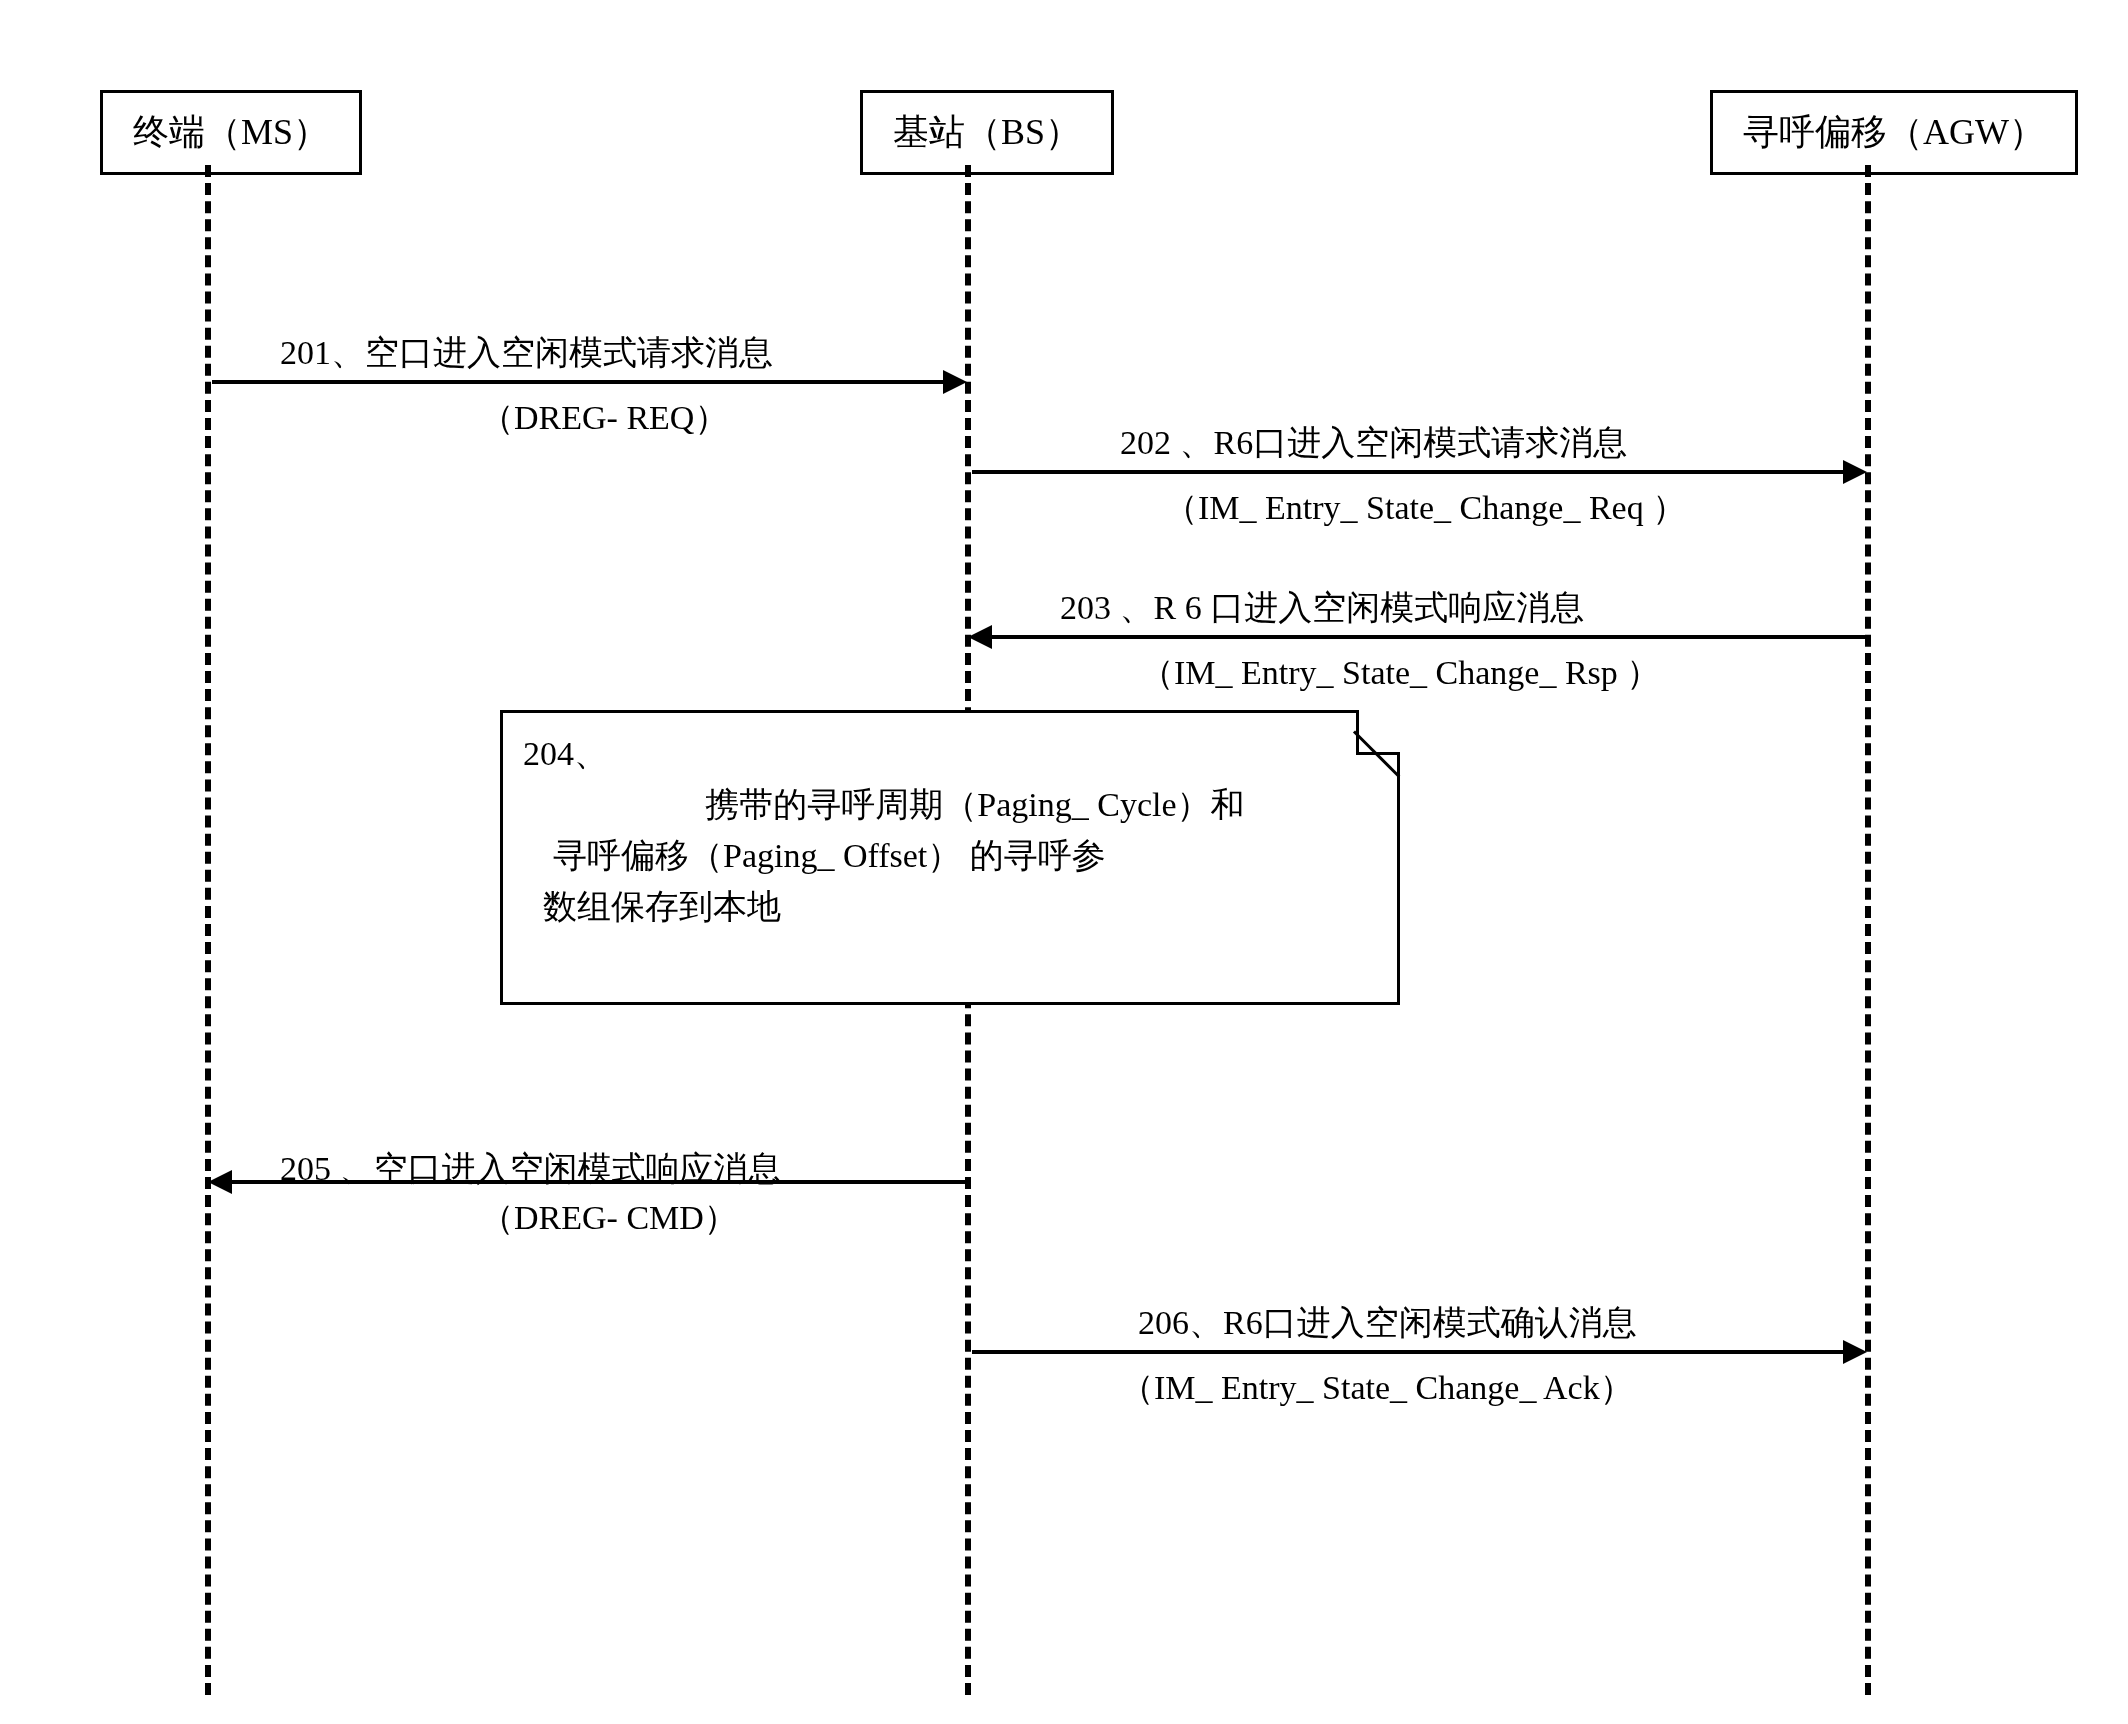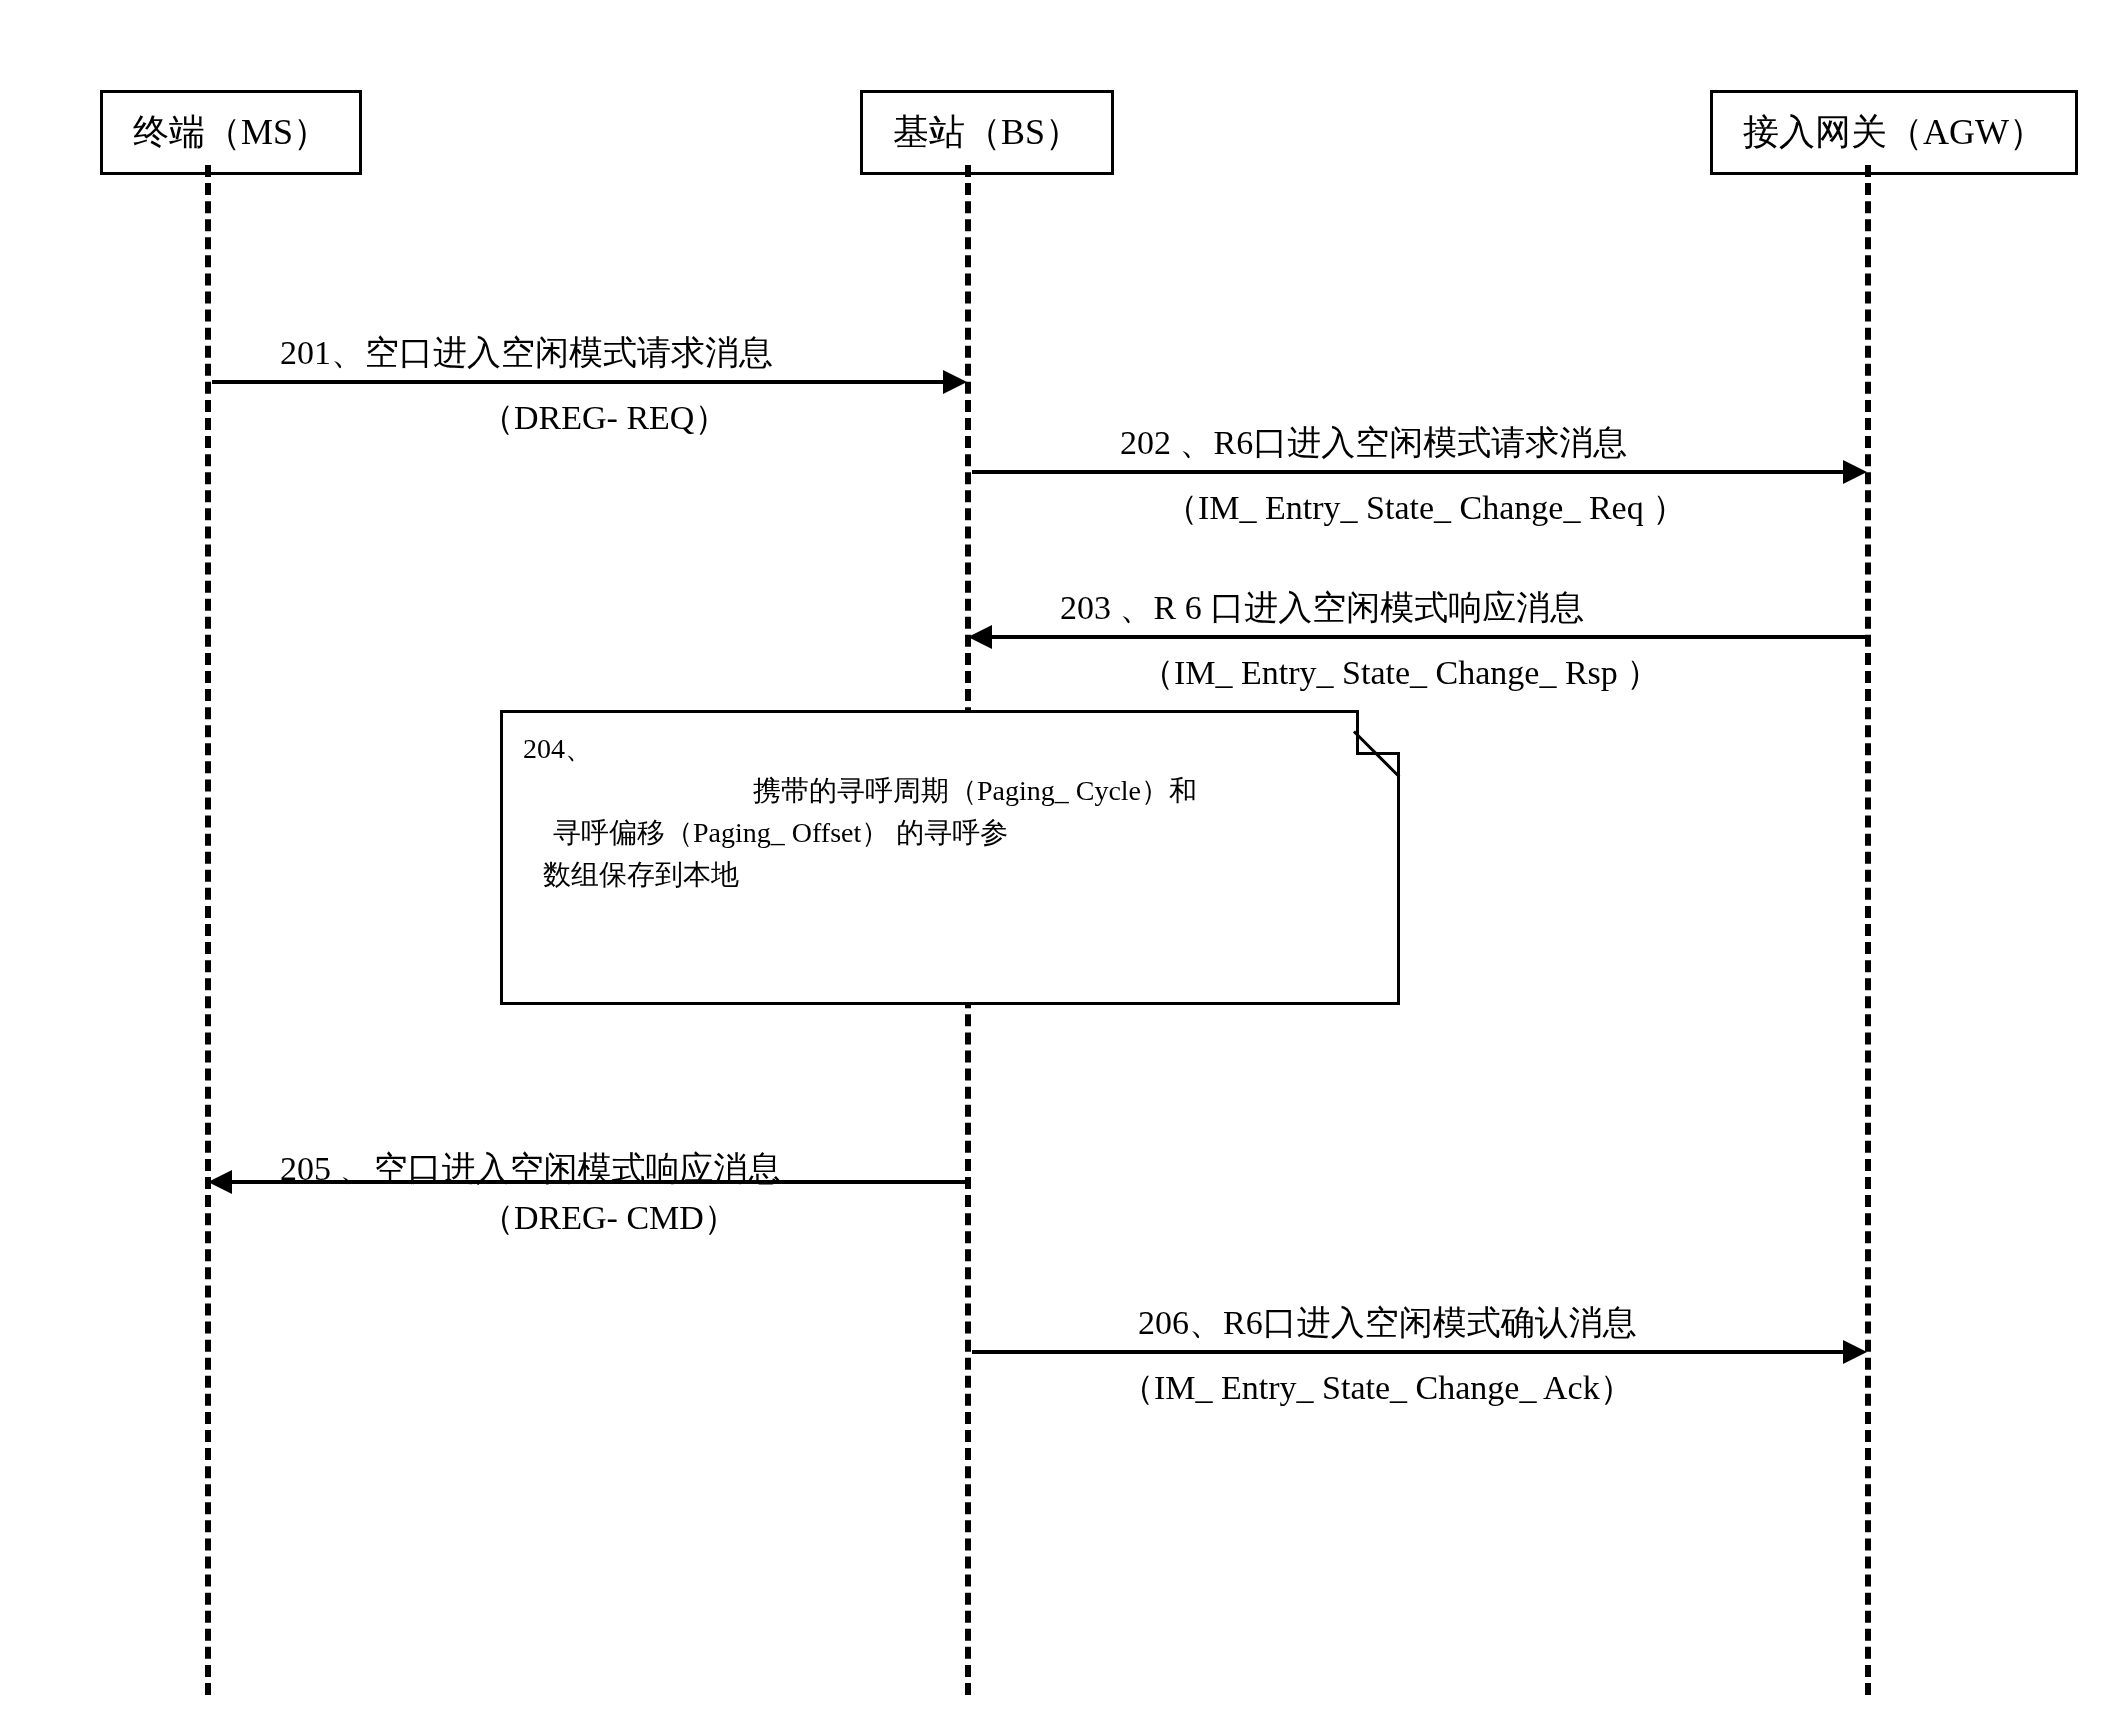--- a/index.html
+++ b/index.html
@@ -61,41 +61,41 @@
       height: 0;
       border-top: 12px solid transparent;
       border-bottom: 12px solid transparent;
       border-right: 24px solid black;
     }
     .note-box {
       position: absolute;
       border: 3px solid black;
       background: white;
       padding: 15px 20px;
-      font-size: 28px;
+      font-size: 34px;
       line-height: 1.5;
     }
     .note-inner-line {
       position: absolute;
       background: black;
     }
   </style>
 </head>
 <body>
 
 <div class="diagram">
 
   <div class="actor-box" style="left: 60px; top: 50px;">
     <span>终端（MS）</span>
   </div>
   <div class="actor-box" style="left: 820px; top: 50px;">
     <span>基站（BS）</span>
   </div>
   <div class="actor-box" style="left: 1670px; top: 50px;">
-    <span>接入网关（AGW）</span>
+    <span>寻呼偏移（AGW）</span>
   </div>
 
   <div class="lifeline" style="left: 165px; top: 125px; height: 1530px;"></div>
   <div class="lifeline" style="left: 925px; top: 125px; height: 1530px;"></div>
   <div class="lifeline" style="left: 1825px; top: 125px; height: 1530px;"></div>
 
   <div class="message" style="left: 240px; top: 290px;">201、空口进入空闲模式请求消息</div>
   <div class="arrow-line" style="left: 172px; top: 340px; width: 735px;"></div>
   <div class="arrow-head-right" style="left: 903px; top: 330px;"></div>
   <div class="message-sub" style="left: 440px; top: 355px;">（DREG- REQ）</div>

